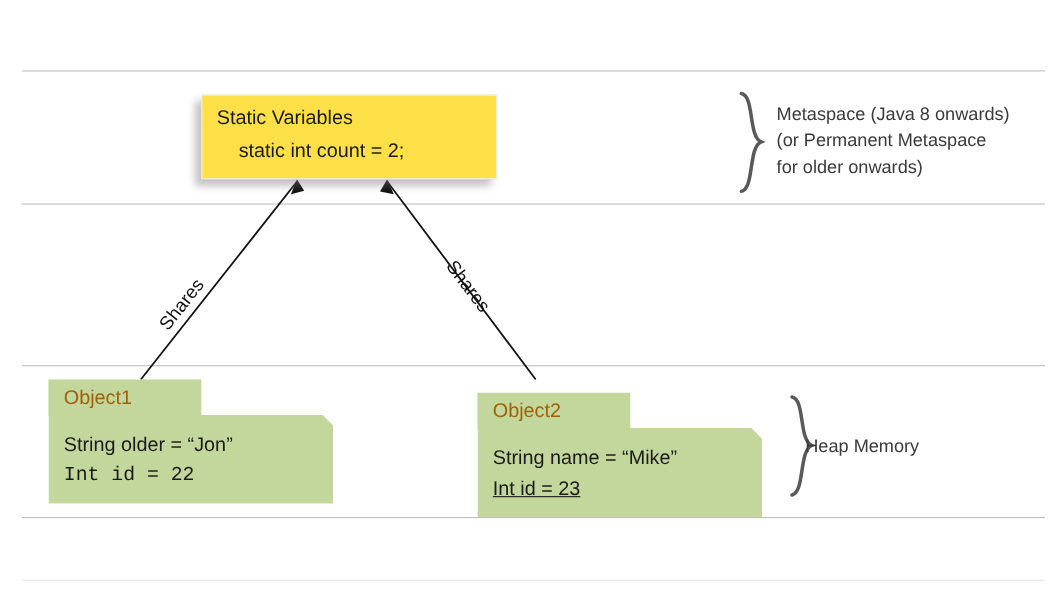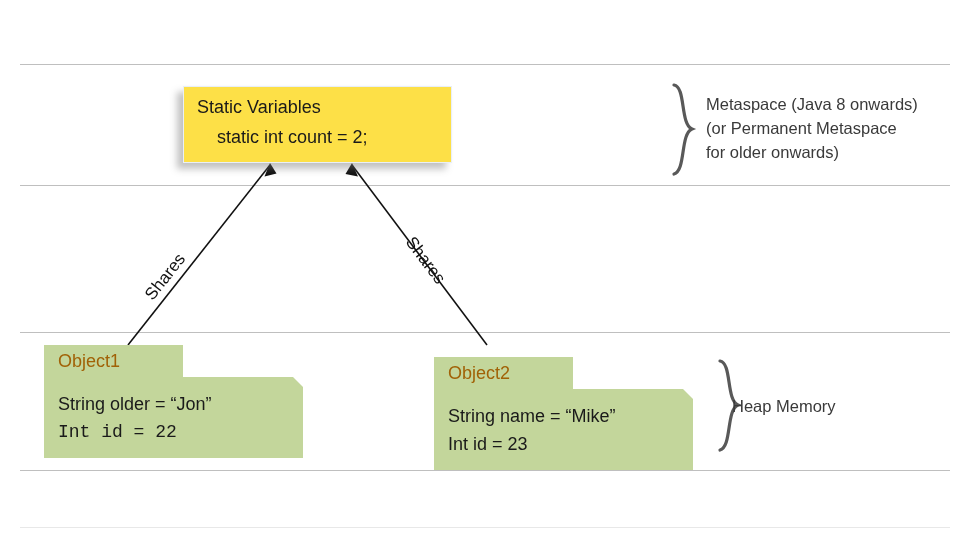--- a/index.html
+++ b/index.html
@@ -150,21 +150,21 @@
     <div class="obj-field" style="top:49px;">String older = “Jon”</div>
     <div class="obj-field" style="top:77px;font-family:Liberation Mono, monospace;">Int id = 22</div>
   </div>
 
   <div class="obj-wrap" style="left:434px; top:345px; width:262px; height:113px;margin-top:12px;">
     <div class="obj-tab" style="left:0px; top:0px; width:139px; height:33px;"></div>
     <div class="obj-body" style="left:0px; top:32px; width:259px; height:81px;
                 clip-path: polygon(0 0, 249px 0, 259px 10px, 259px 81px, 0 81px);"></div>
     <div class="obj-title">Object2</div>
     <div class="obj-field" style="top:49px;text-align:center;">String name = “Mike”</div>
-    <div class="obj-field" style="top:77px;">Int id = 23</div>
+    <div class="obj-field" style="top:77px;text-decoration:underline;">Int id = 23</div>
   </div>
 
   <svg class="brace-svg" style="left:712px; top:358px;" width="34" height="96">
     <path d="M8 3 C20 5 14 42 26 47 C14 52 20 89 8 92" fill="none" stroke="#595959" stroke-width="3.2" stroke-linecap="round"></path>
   </svg>
   <div class="annotation" style="left:732px; top:394px;">Heap Memory</div>
 
 </div>
 
 </body></html>

